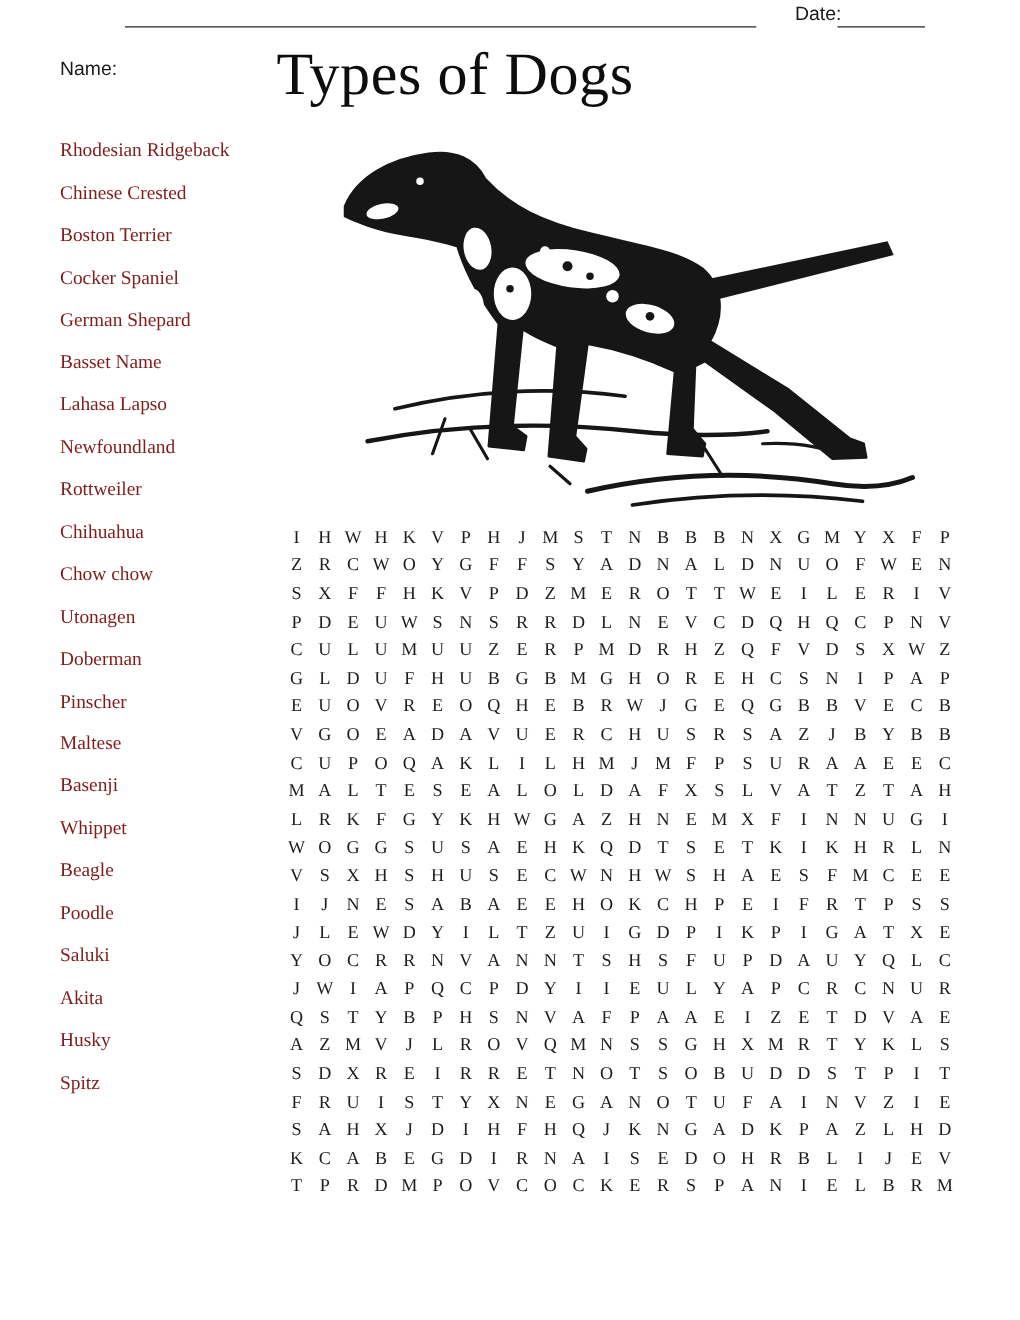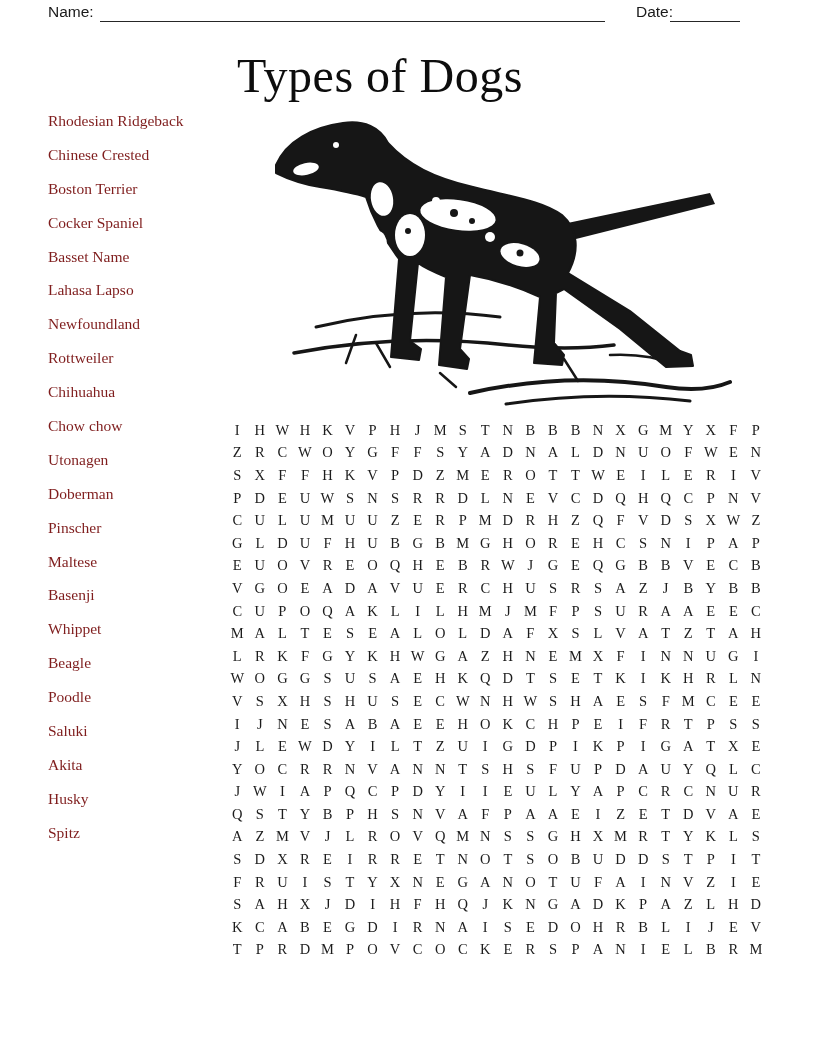--- a/index.html
+++ b/index.html
@@ -18,38 +18,38 @@
   }
   
   .hdr-label {
     position: absolute;
     font-family: "Liberation Sans", sans-serif;
     font-size: 15.5px;
     color: #1a1a1a;
     top: 3px;
     white-space: nowrap;
   }
-  .name-label { left: 48px; }
+  .name-label { left: 48px; margin-top: 44px; }
   .date-label { left: 636px; }
   .blank-line {
     position: absolute;
     top: 2px;
     height: 19px;
     border-bottom: 1.6px solid #262626;
   }
   .name-line { left: 100px; width: 505px; }
   .date-line { left: 670px; width: 70px; }
 
   
   .title {
     position: absolute;
     top: 34px;
     left: 0;
     width: 728px;
-    margin: 16px;
+    margin: 0;
     text-align: center;
     font-family: "Liberation Serif", serif;
     font-weight: normal;
     font-size: 48px;
     line-height: 1.1;
     color: #0d0d0d;
     letter-spacing: 0.5px;
   }
 
   
@@ -105,20 +105,21 @@
   <div class="hdr-label date-label">Date:</div>
   <div class="blank-line date-line"></div>
 
   <h1 class="title">Types of Dogs</h1>
 
   <div class="word-list">
       <div class="word">Rhodesian Ridgeback</div>
       <div class="word">Chinese Crested</div>
       <div class="word">Boston Terrier</div>
       <div class="word">Cocker Spaniel</div>
+      <div class="word">German Shepard</div>
       <div class="word">Basset Name</div>
       <div class="word">Lahasa Lapso</div>
       <div class="word">Newfoundland</div>
       <div class="word">Rottweiler</div>
       <div class="word">Chihuahua</div>
       <div class="word">Chow chow</div>
       <div class="word">Utonagen</div>
       <div class="word">Doberman</div>
       <div class="word">Pinscher</div>
       <div class="word">Maltese</div>

